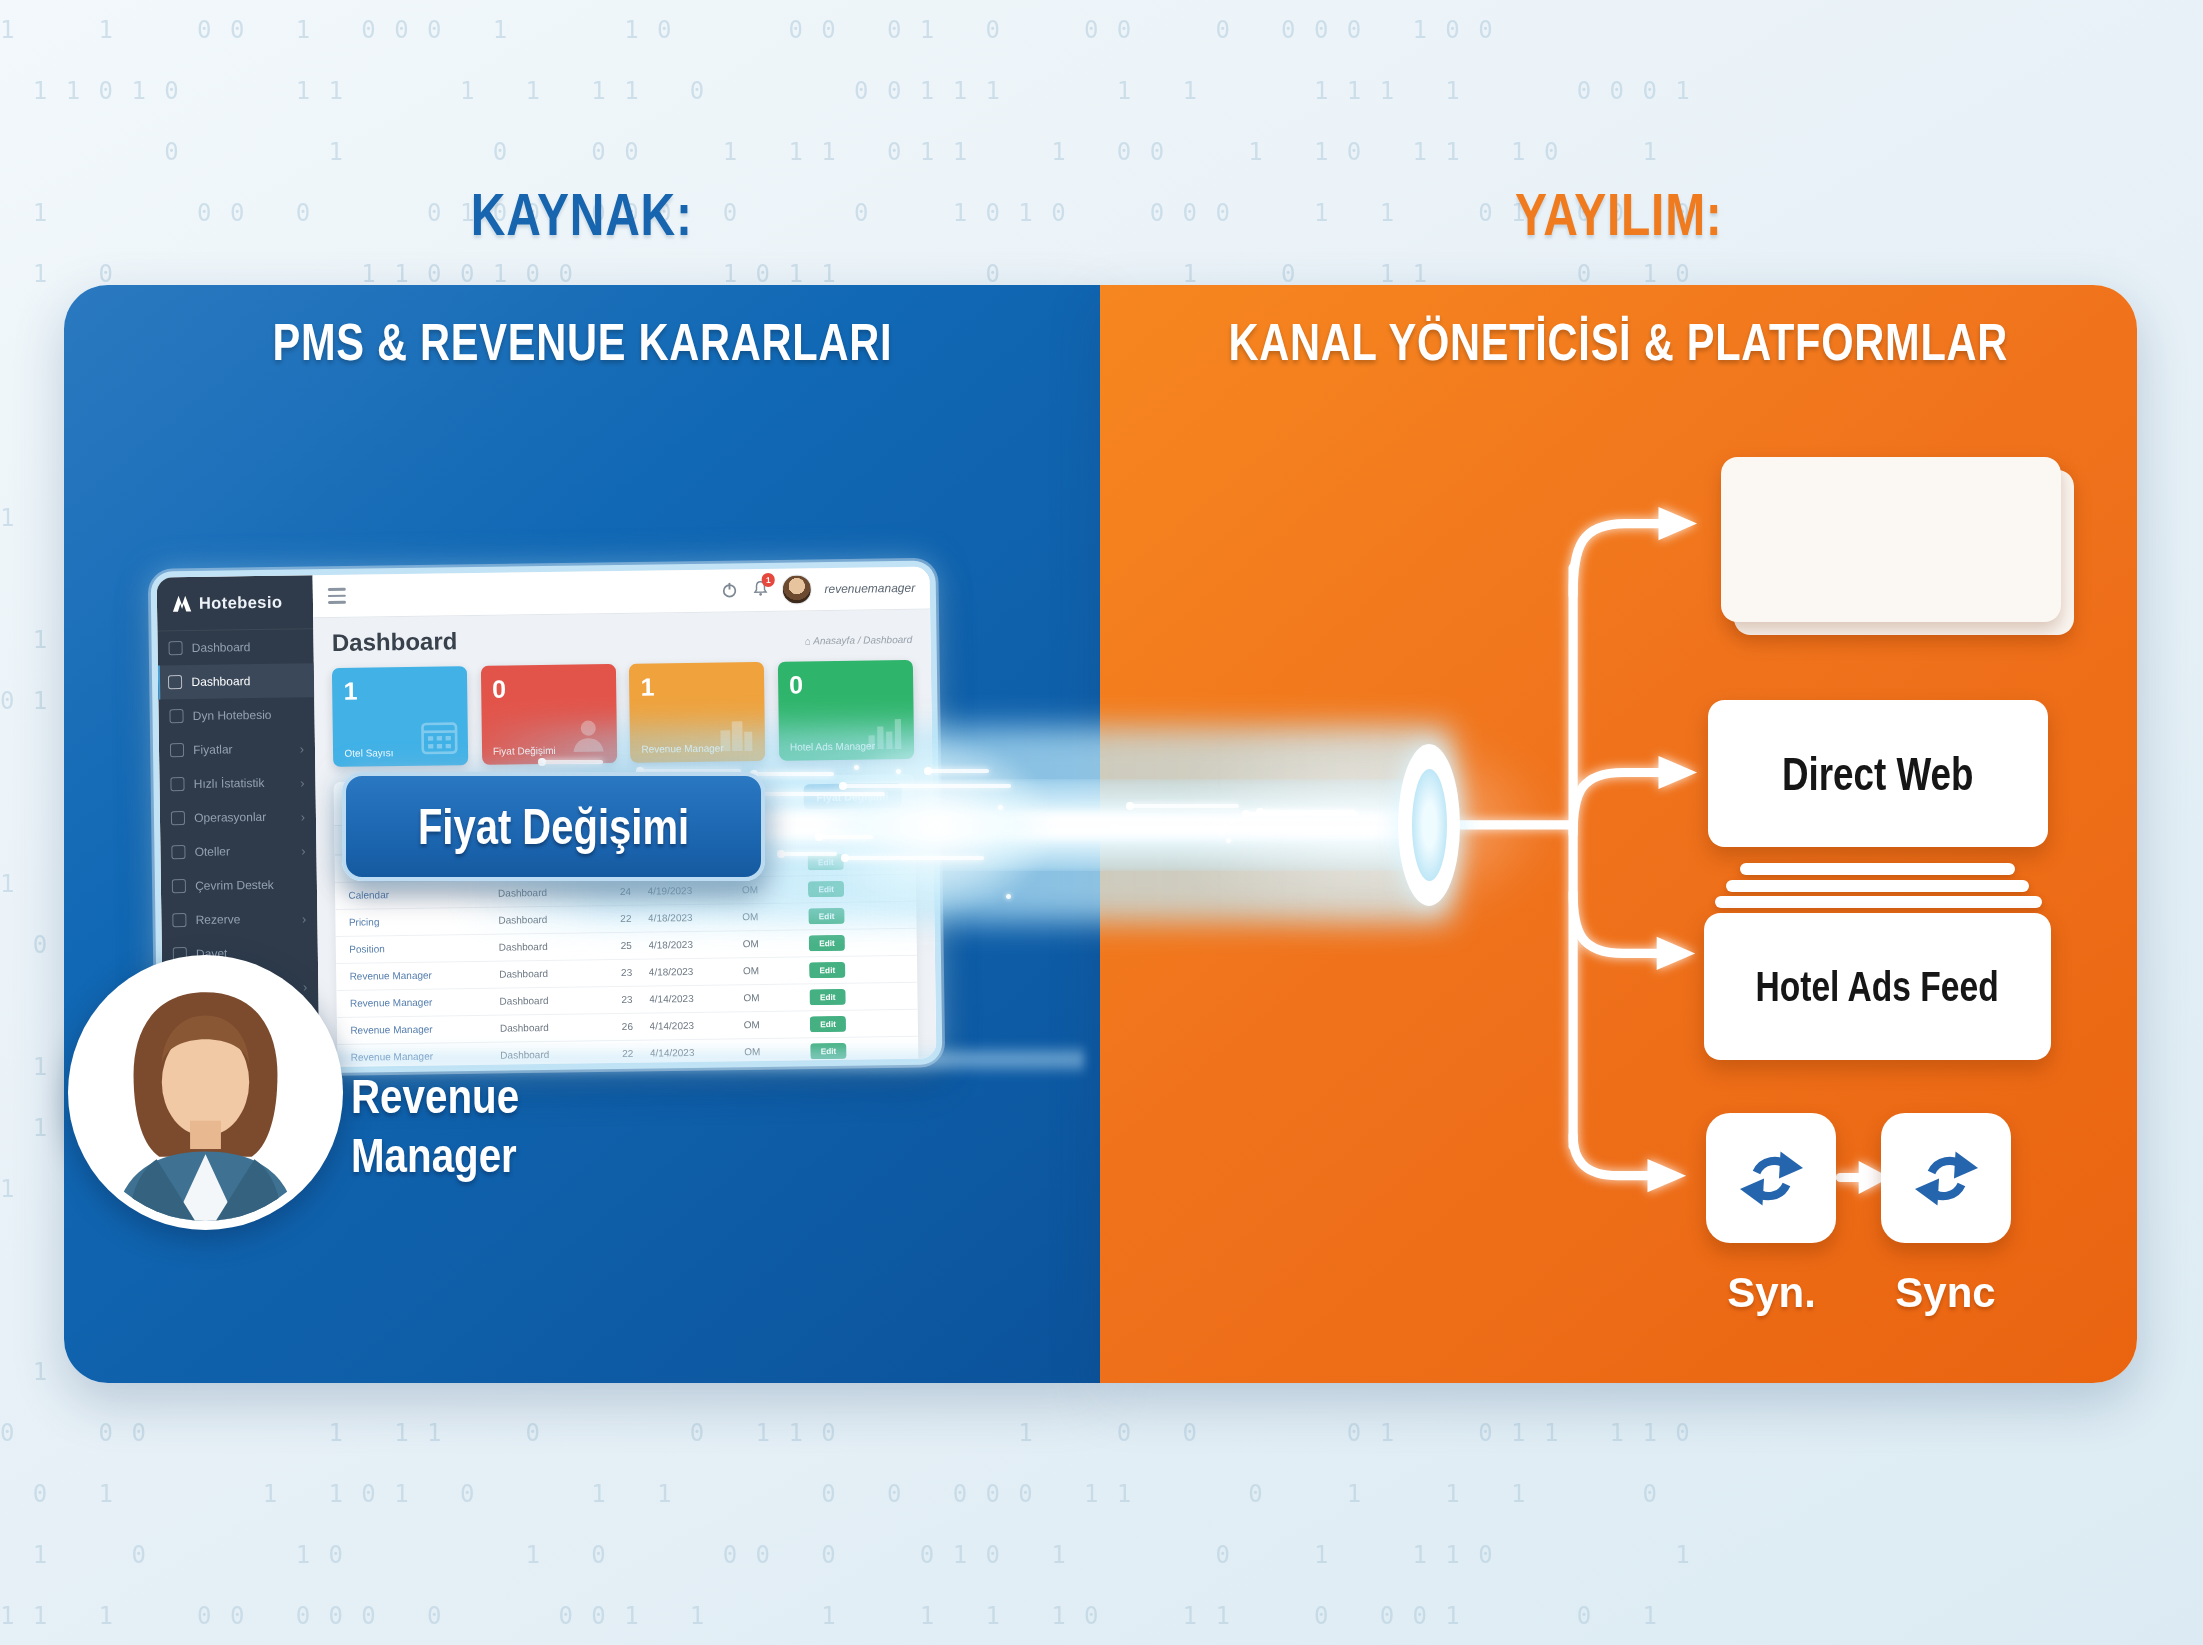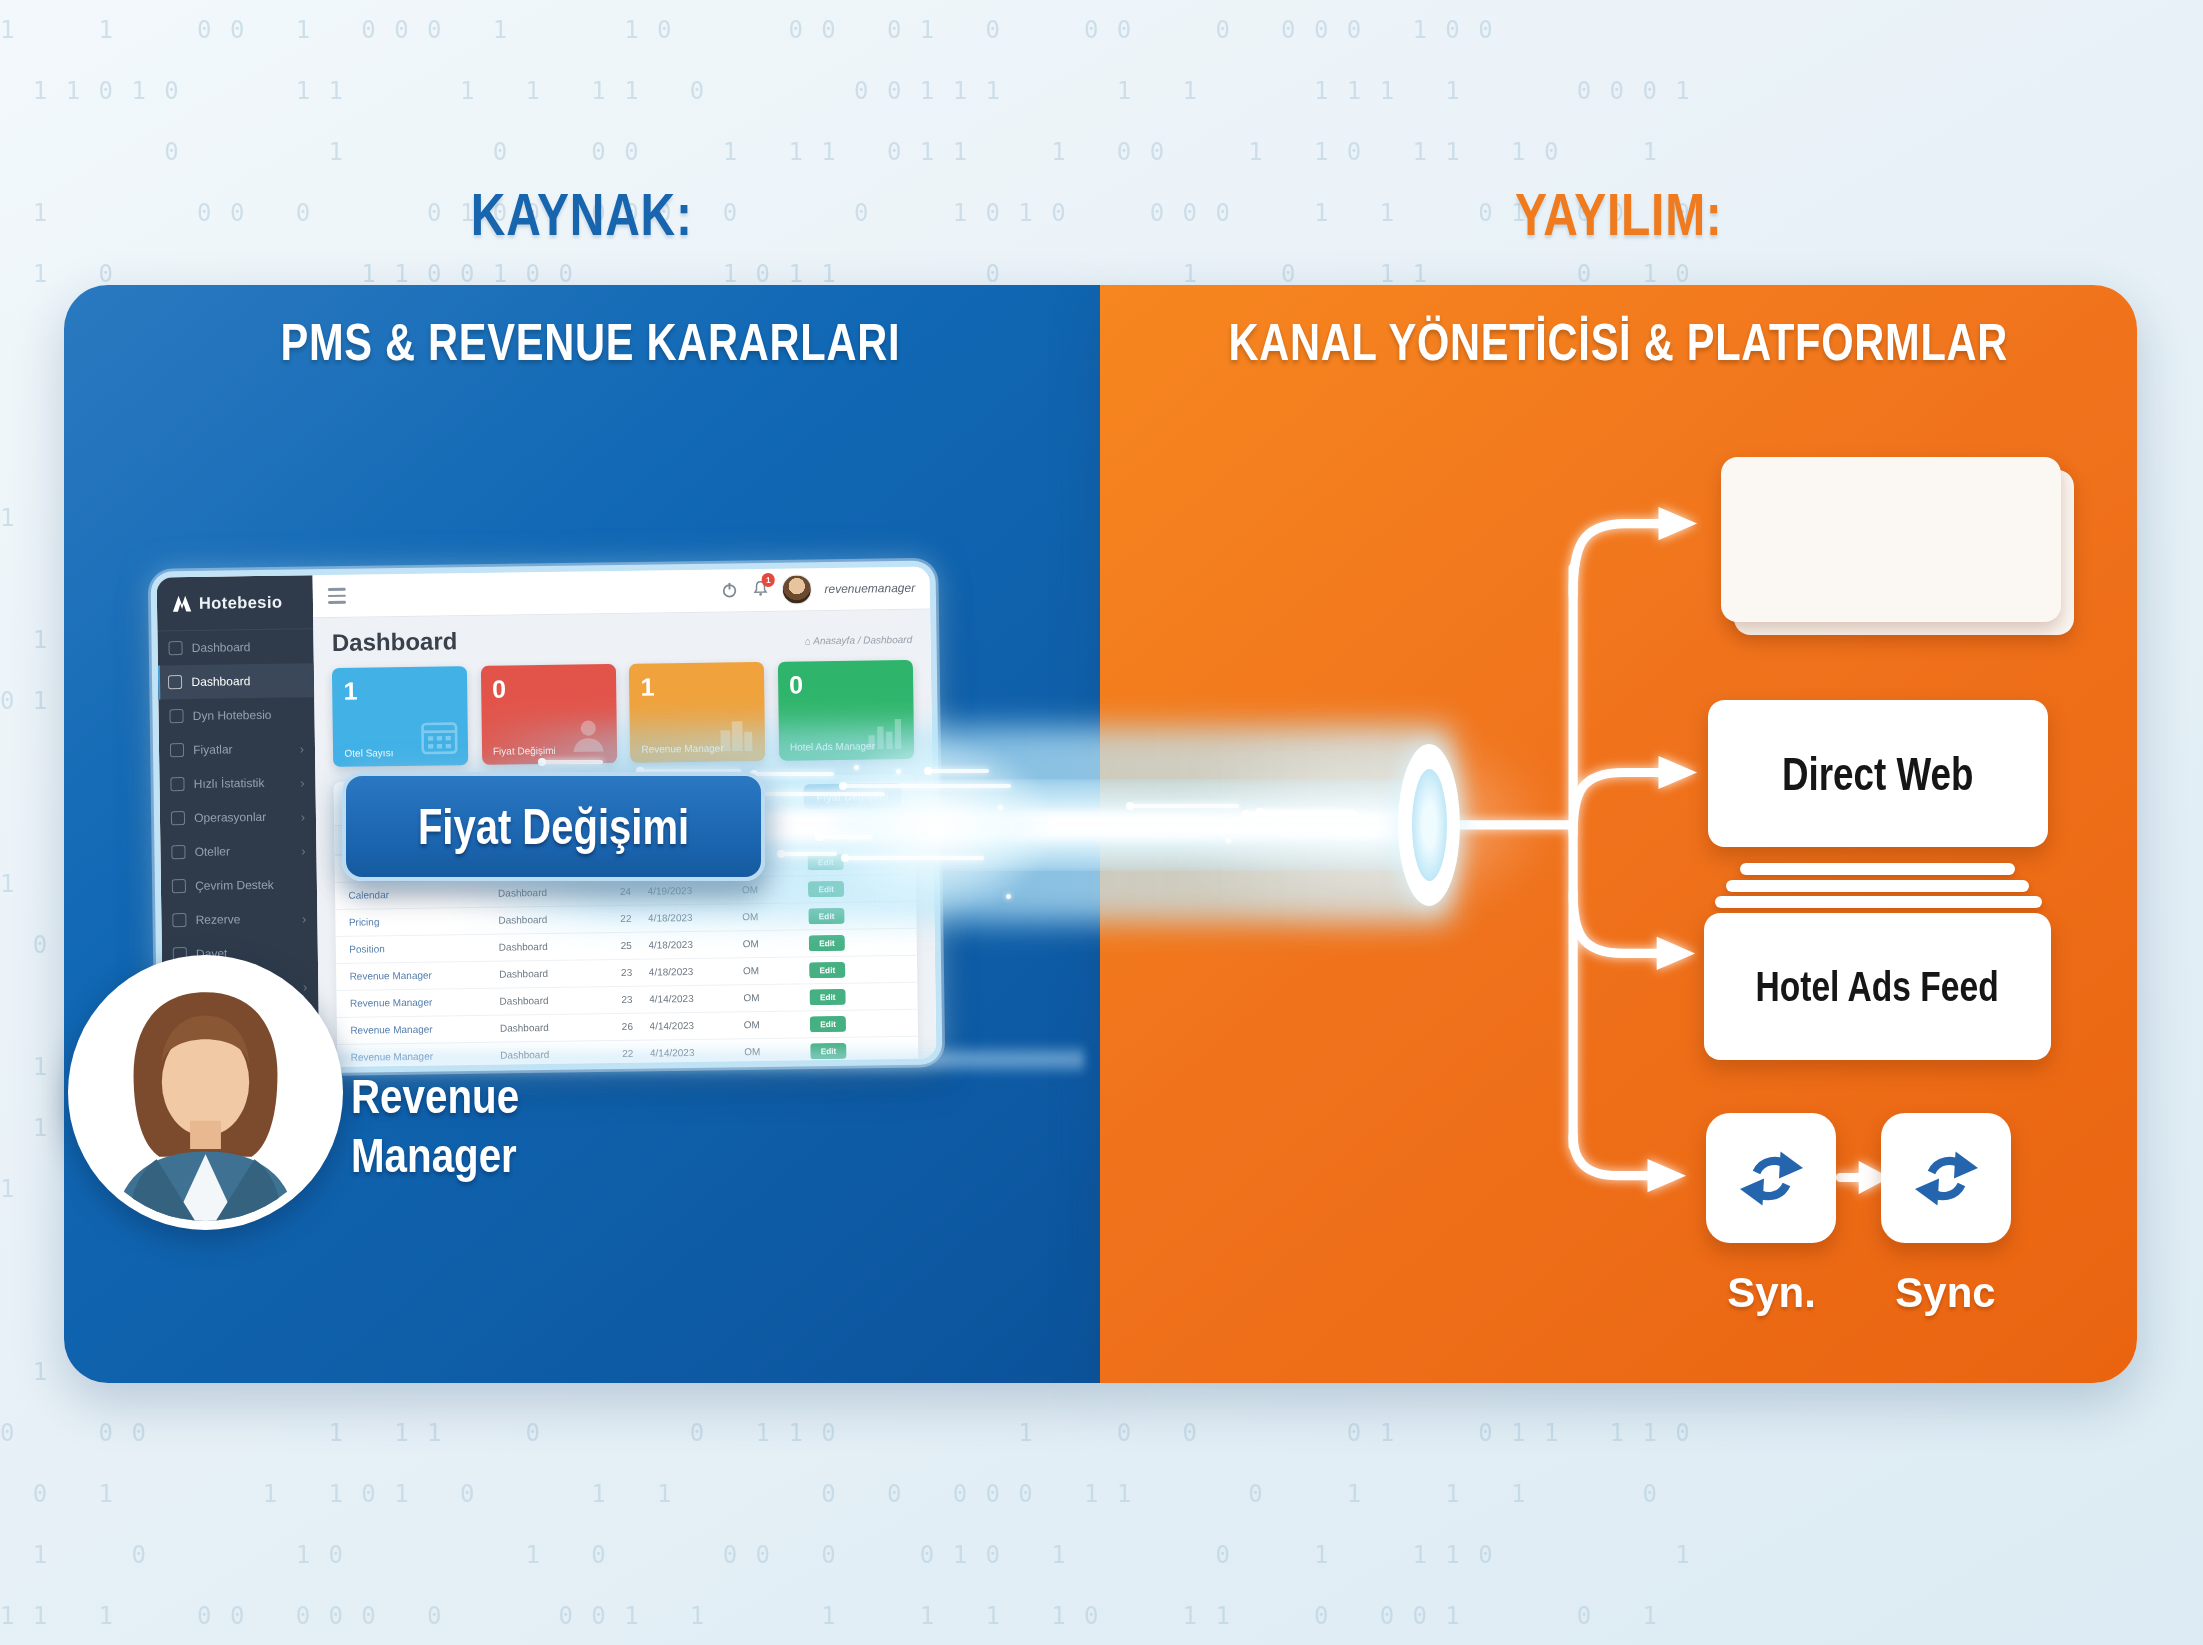--- a/index.html
+++ b/index.html
@@ -173,21 +173,21 @@
   <div class="big-title abs" style="left:64px;width:1036px;color:#1765ae;">
     <span class="cx">KAYNAK:</span>
   </div>
   <div class="big-title abs" style="left:1100px;width:1037px;color:#ef7b1e;">
     <span class="cx">YAYILIM:</span>
   </div>
 
   <div id="panel-left" class="panel abs"></div>
   <div id="panel-right" class="panel abs"></div>
 
-  <div class="panel-header abs" style="left:64px;width:1036px;margin-left:8px;">
+  <div class="panel-header abs" style="left:64px;width:1036px;">
     <span class="cx">PMS &amp; REVENUE KARARLARI</span>
   </div>
   <div class="panel-header abs" style="left:1100px;width:1037px;">
     <span class="cx">KANAL YÖNETİCİSİ &amp; PLATFORMLAR</span>
   </div>
 
   <svg id="connectors" class="abs" viewBox="0 0 2400 1792">
     <g stroke="#ffffff" stroke-width="10" fill="none" stroke-linecap="round">
       <path d="M1568,898 L1713,898"></path>
       <path d="M1713,618 L1713,1248"></path>

